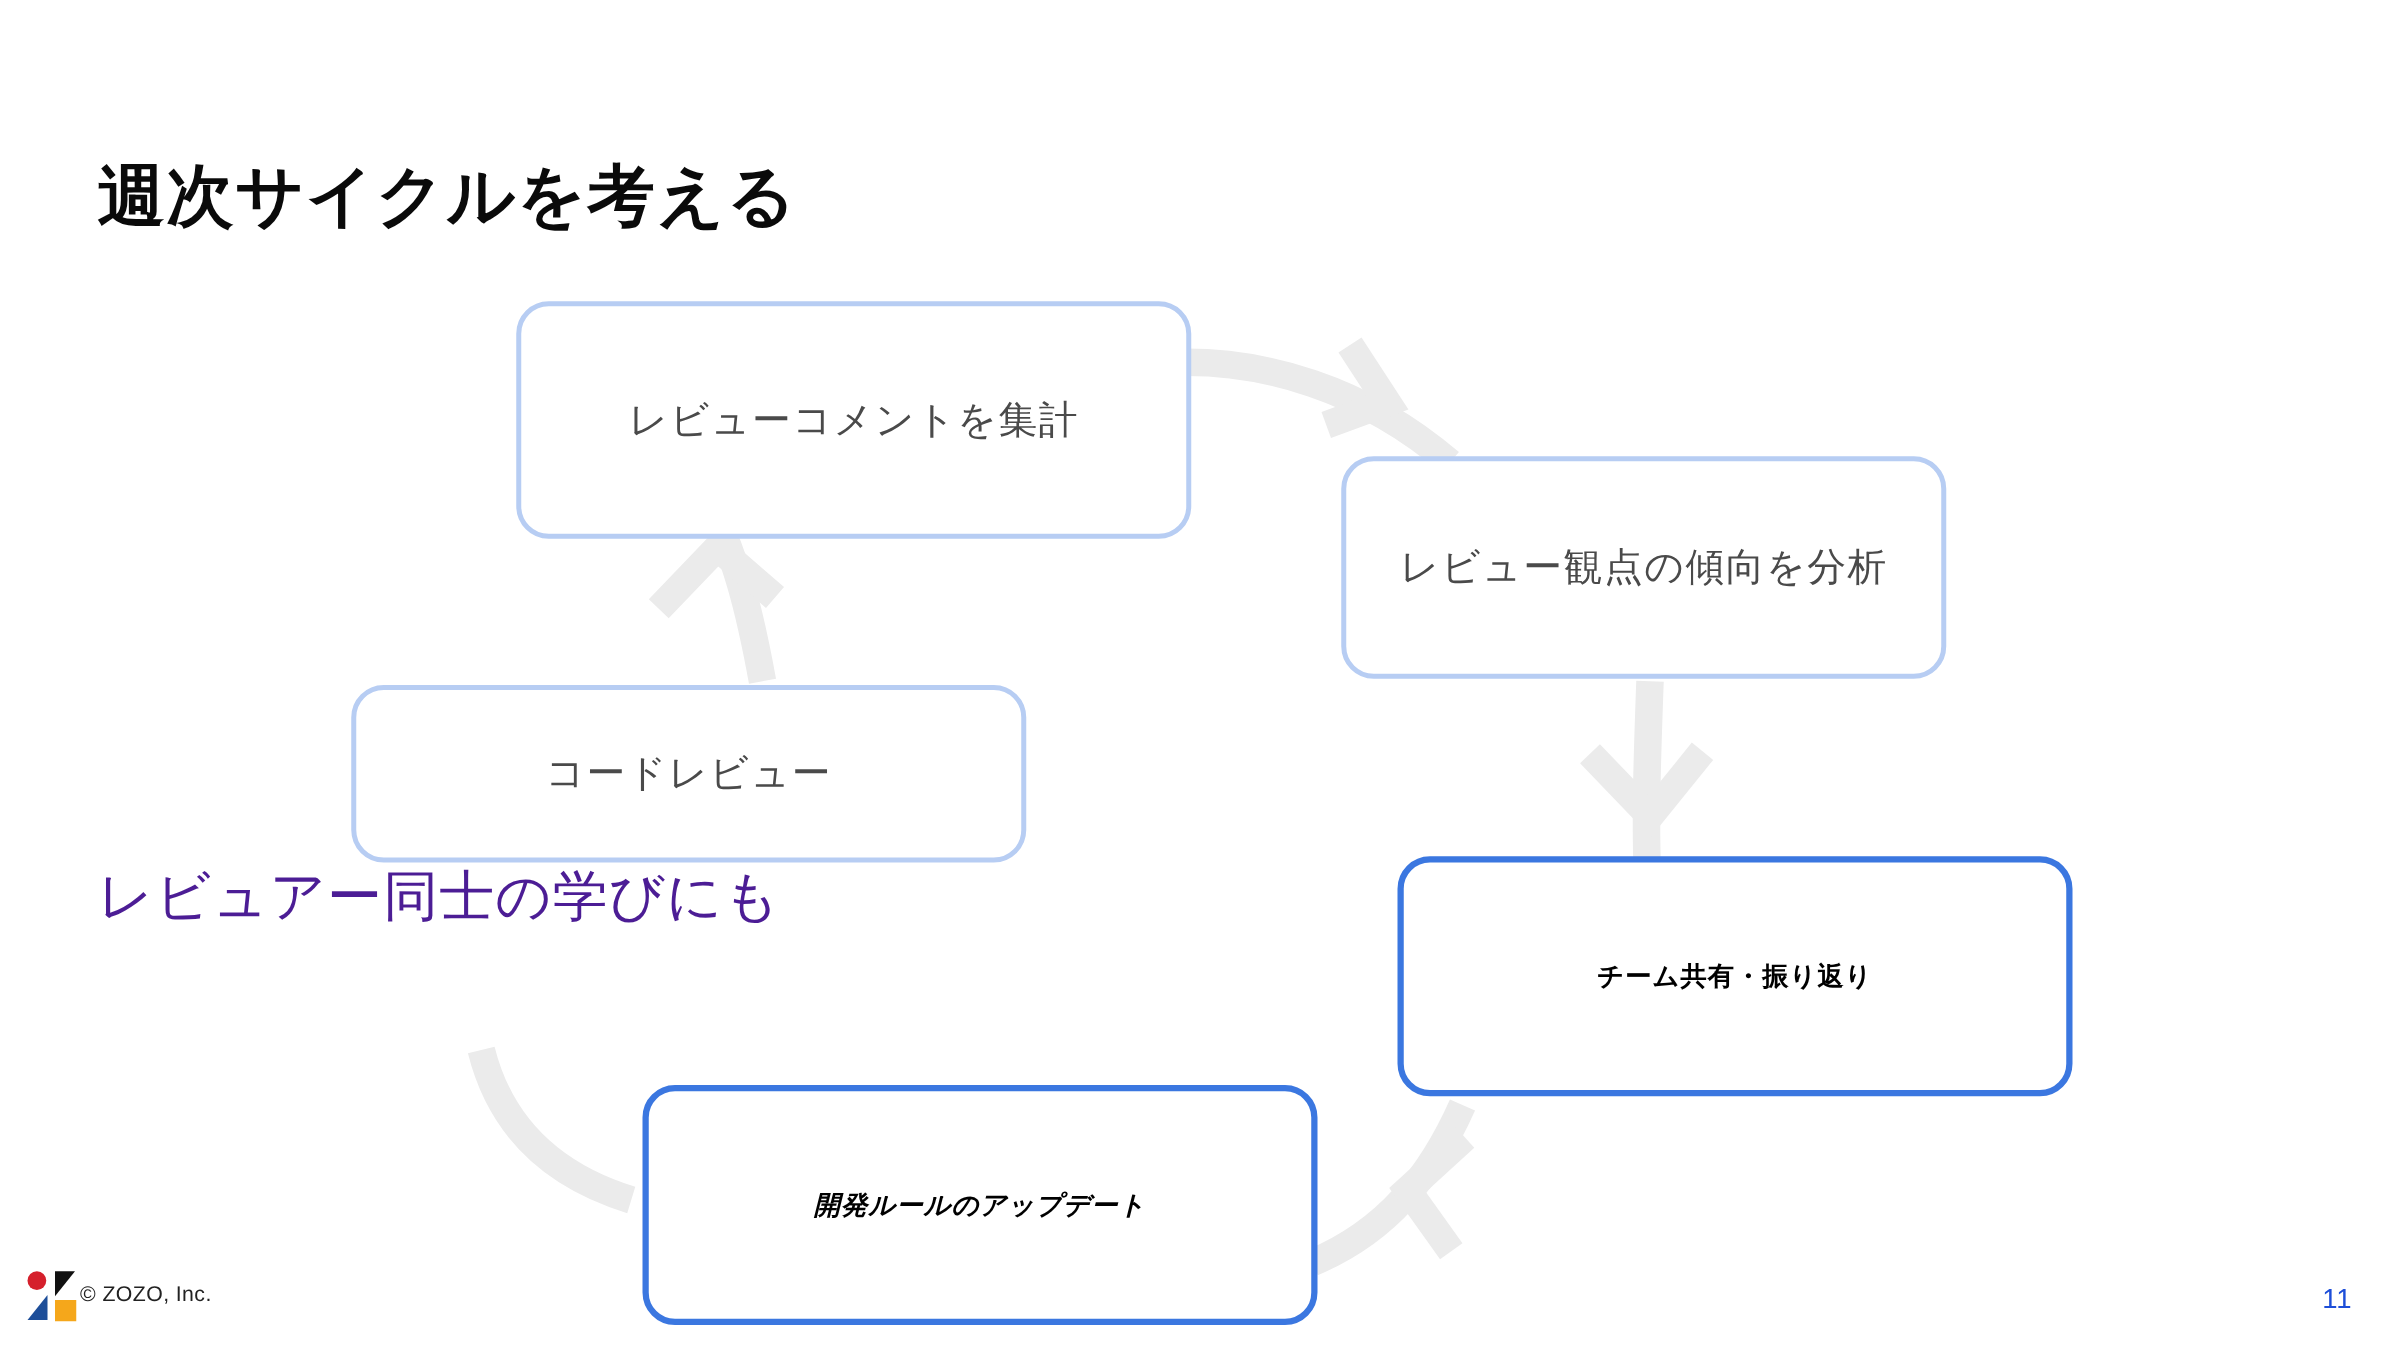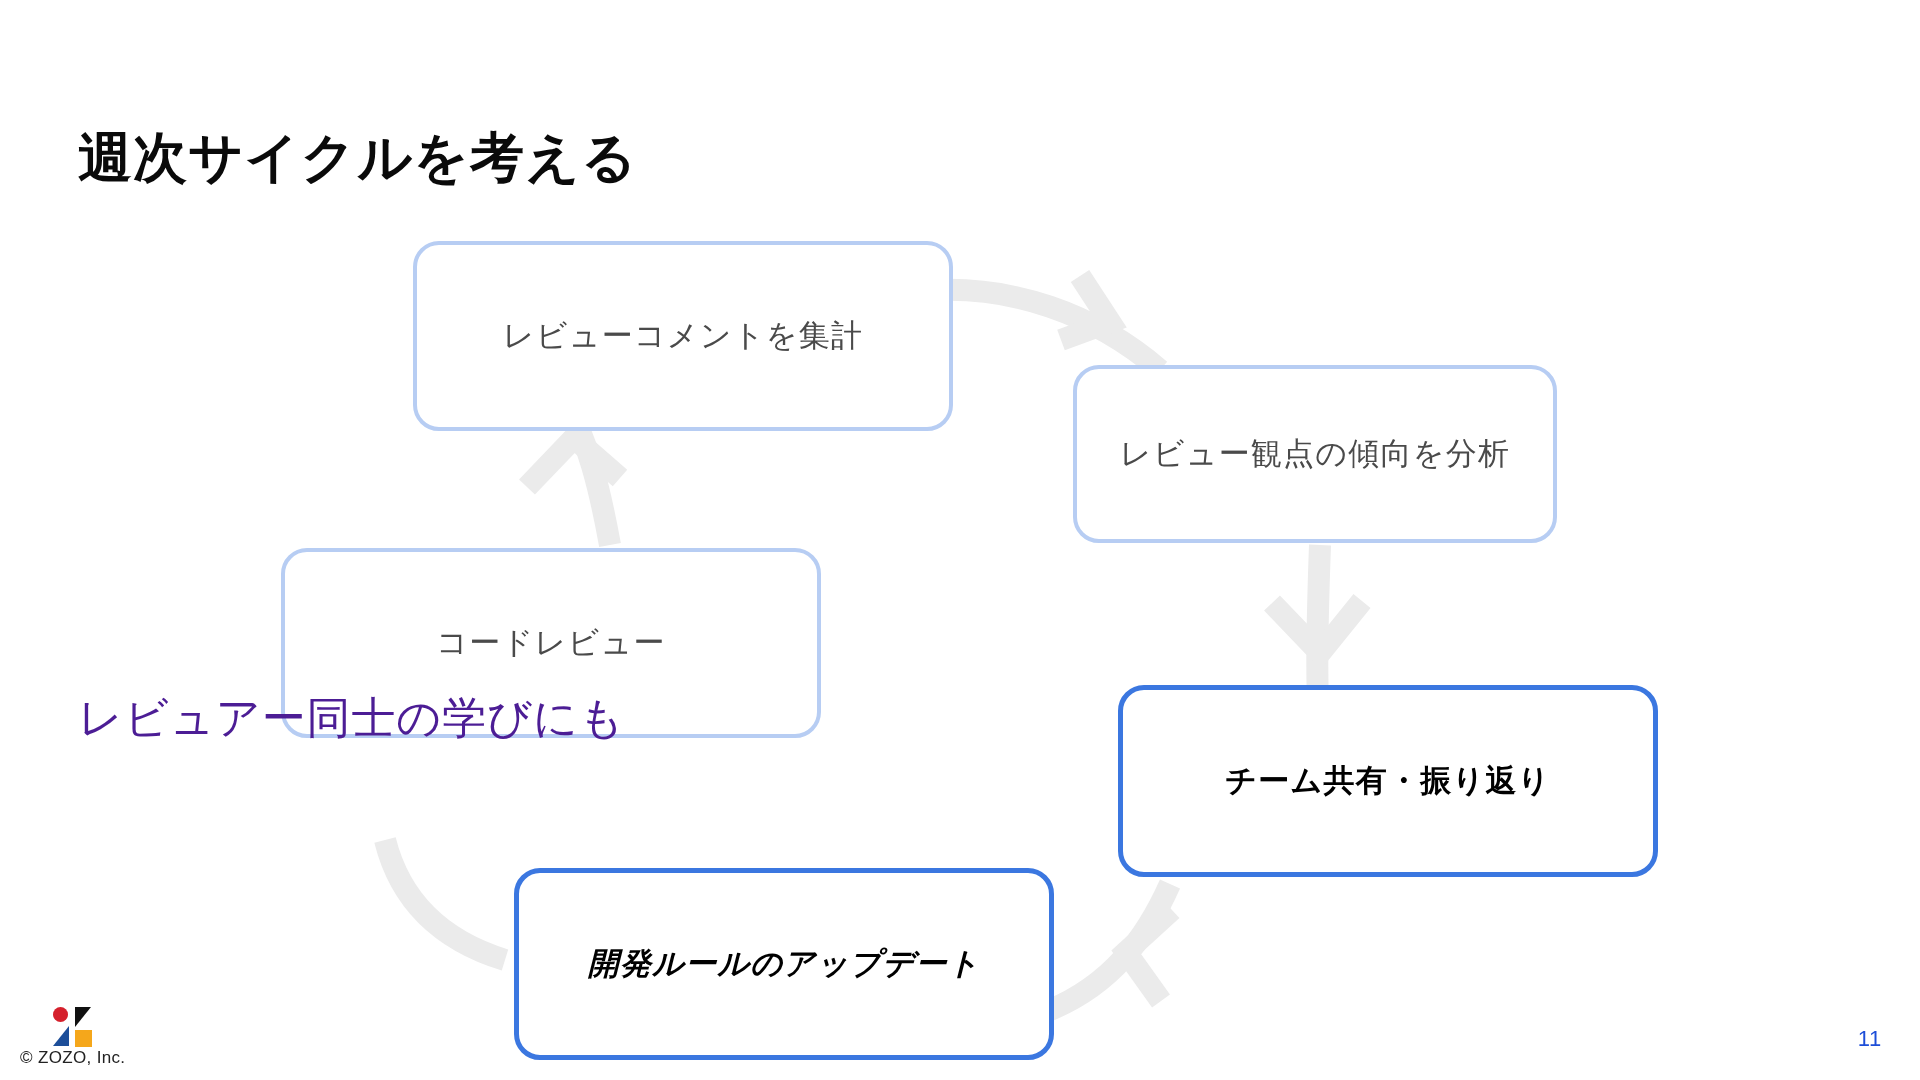--- a/index.html
+++ b/index.html
@@ -76,30 +76,30 @@
     font-size: 31px;
     font-weight: 400;
     color: #4a4a4a;
     letter-spacing: 0.04em;
   }
 
   .flow-box.highlight {
     border: 5px solid #3b77e0;
   }
   .flow-box.highlight .flow-label {
-    font-size: 31px;
+    font-size: 21px;
     font-weight: 700;
     color: #000000;
     letter-spacing: 0.04em;
   }
 
   
   #box-aggregate   { left: 413px; top: 241px; width: 540px; height: 190px; }
   #box-analyze     { left: 1073px; top: 365px; width: 484px; height: 178px; }
-  #box-codereview  { left: 281px; top: 548px; width: 540px; height: 190px; }
+  #box-codereview  { left: 281px; top: 548px; width: 540px; height: 142px; }
   #box-share       { left: 1118px; top: 685px; width: 540px; height: 192px; }
   #box-rules       { left: 514px; top: 868px; width: 540px; height: 192px; font-style: italic; }
 
   
   .overlay-note {
     position: absolute;
     left: 78px;
     top: 684px;
     width: 1000px;
     z-index: 40;
@@ -111,25 +111,24 @@
     color: #4c1d95;
     letter-spacing: 0.02em;
     line-height: 1.55;
     white-space: nowrap;
   }
 
   
   .footer-logo {
     position: absolute;
     left: 20px;
-    bottom: 12px;
+    bottom: 22px;
     display: flex;
     align-items: center;
     gap: 0;
-    flex-direction: column;
   }
   .zozo-mark {
     position: relative;
     width: 44px;
     height: 44px;
   }
   .zozo-dot {
     position: absolute;
     left: 2px;
     top: 3px;

